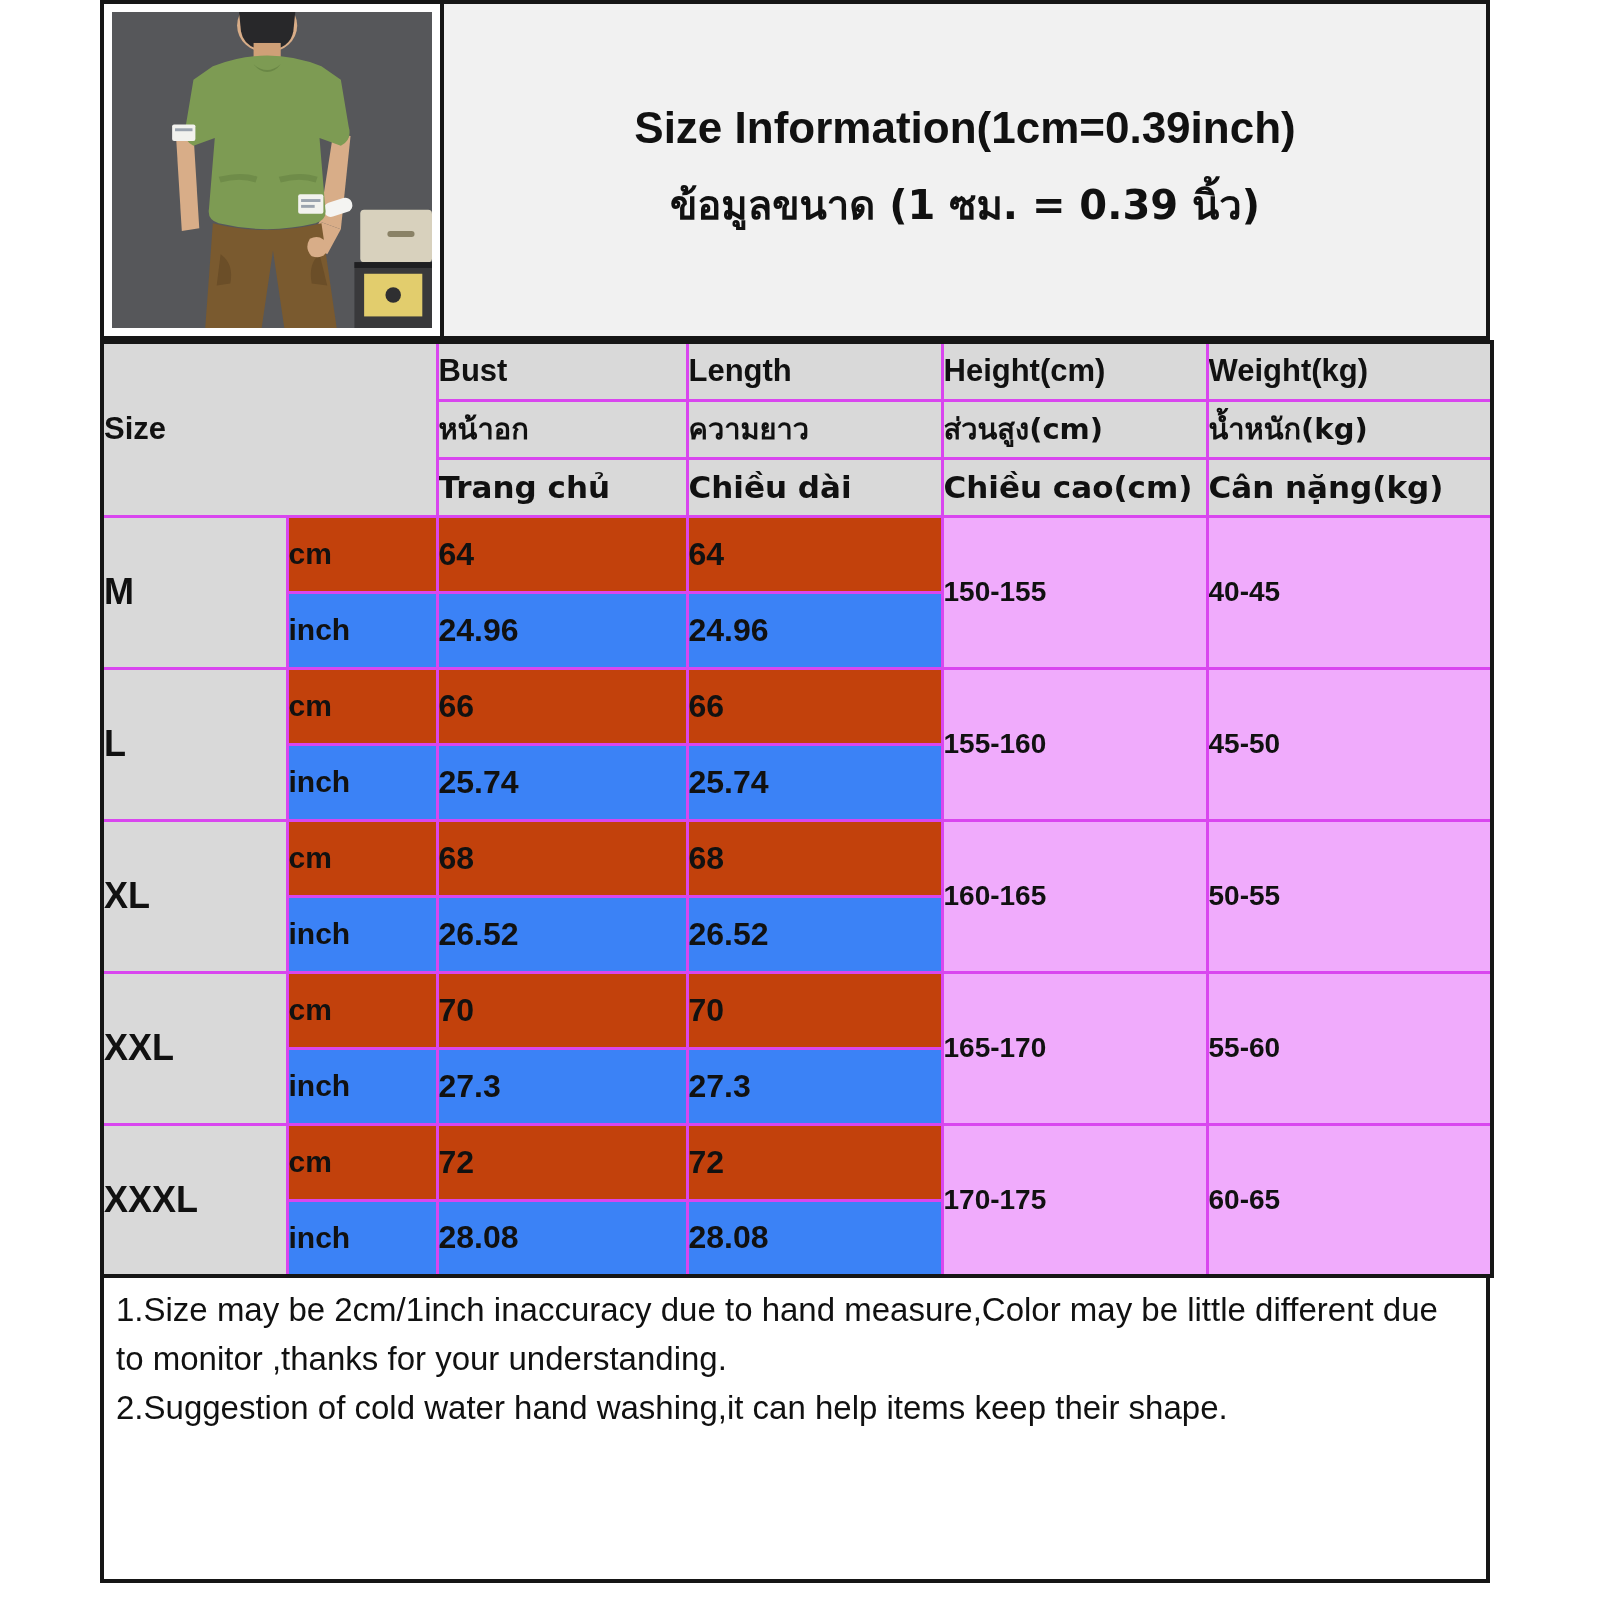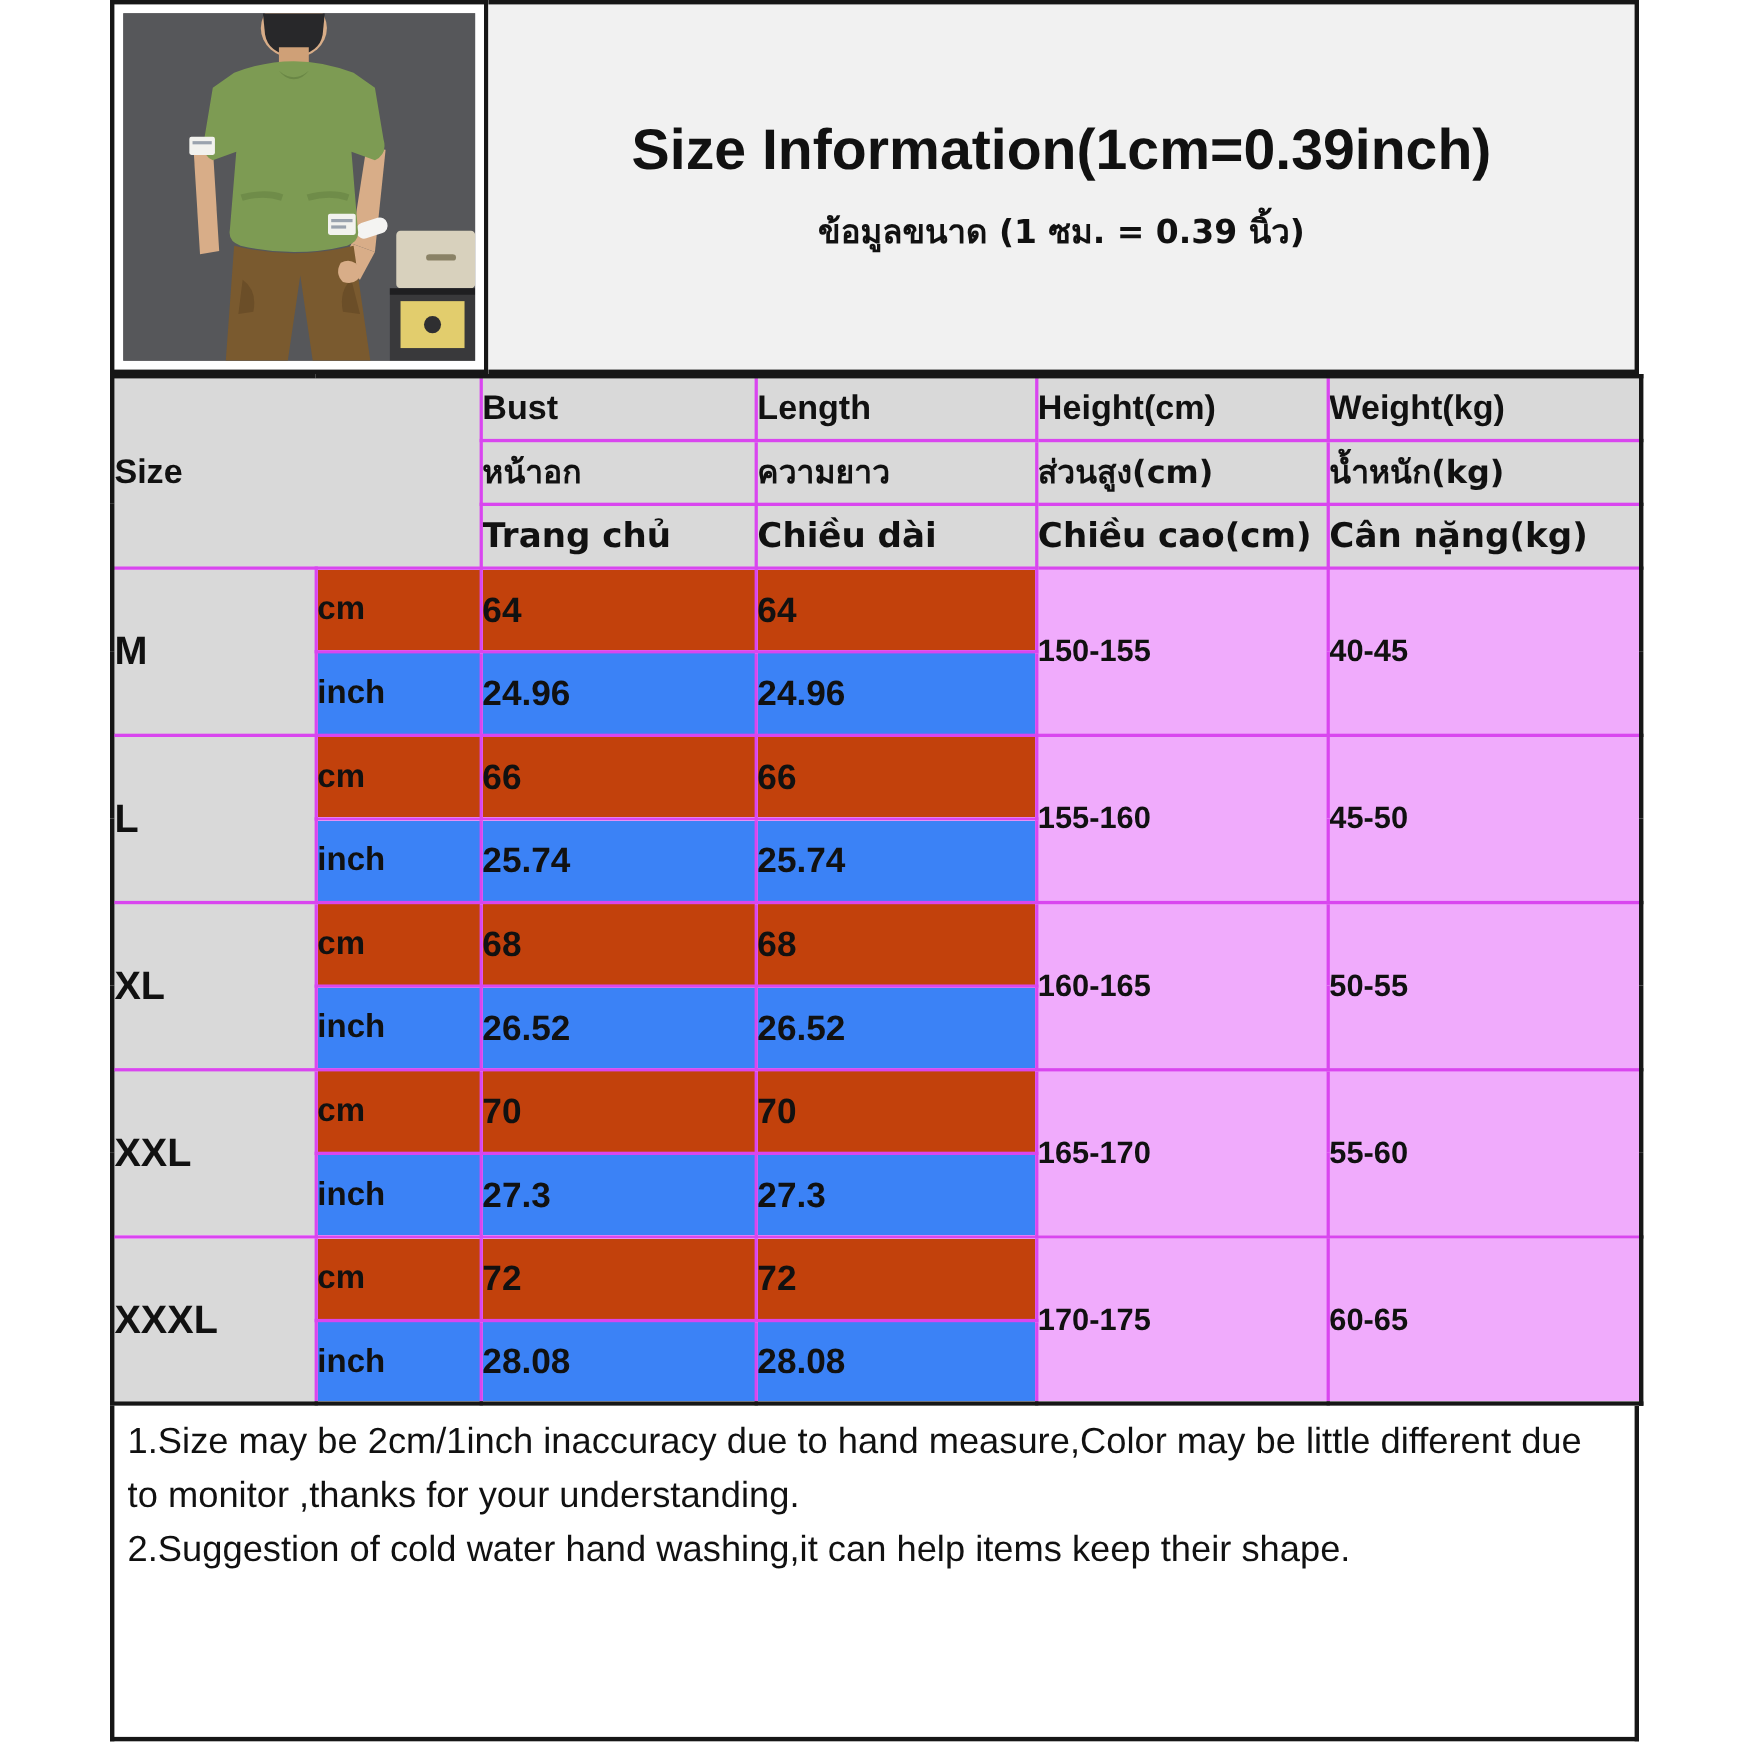--- a/index.html
+++ b/index.html
@@ -18,22 +18,22 @@
     border:4px solid #161616; background:#ffffff; padding:8px;
   }
   .photo-inner { width:100%; height:100%; background:#56575a; overflow:hidden; }
   .photo-inner svg { display:block; width:100%; height:100%; }
   .title-box {
     flex:1; height:340px; background:#f1f1f1;
     border:4px solid #161616; border-left:none;
     display:flex; flex-direction:column; justify-content:center; align-items:center;
     gap:20px; text-align:center;
   }
-  .title-en { font-size:52px; font-weight:bold; }
-  .title-th { font-size:30px; font-weight:bold; font-family:"DejaVu Sans","Liberation Sans",sans-serif; }
+  .title-en { font-size:44px; font-weight:bold; }
+  .title-th { font-size:40px; font-weight:bold; font-family:"DejaVu Sans","Liberation Sans",sans-serif; }
   .title-vi { font-size:42px; font-weight:bold; font-family:"DejaVu Sans","Liberation Sans",sans-serif; }
 
   
   table.size-table {
     width:1390px; border-collapse:collapse; table-layout:fixed;
     border:4px solid #161616;
   }
   .size-table th, .size-table td {
     border:3px solid #d946ef; text-align:left; vertical-align:middle;
     font-weight:bold; overflow:hidden;

